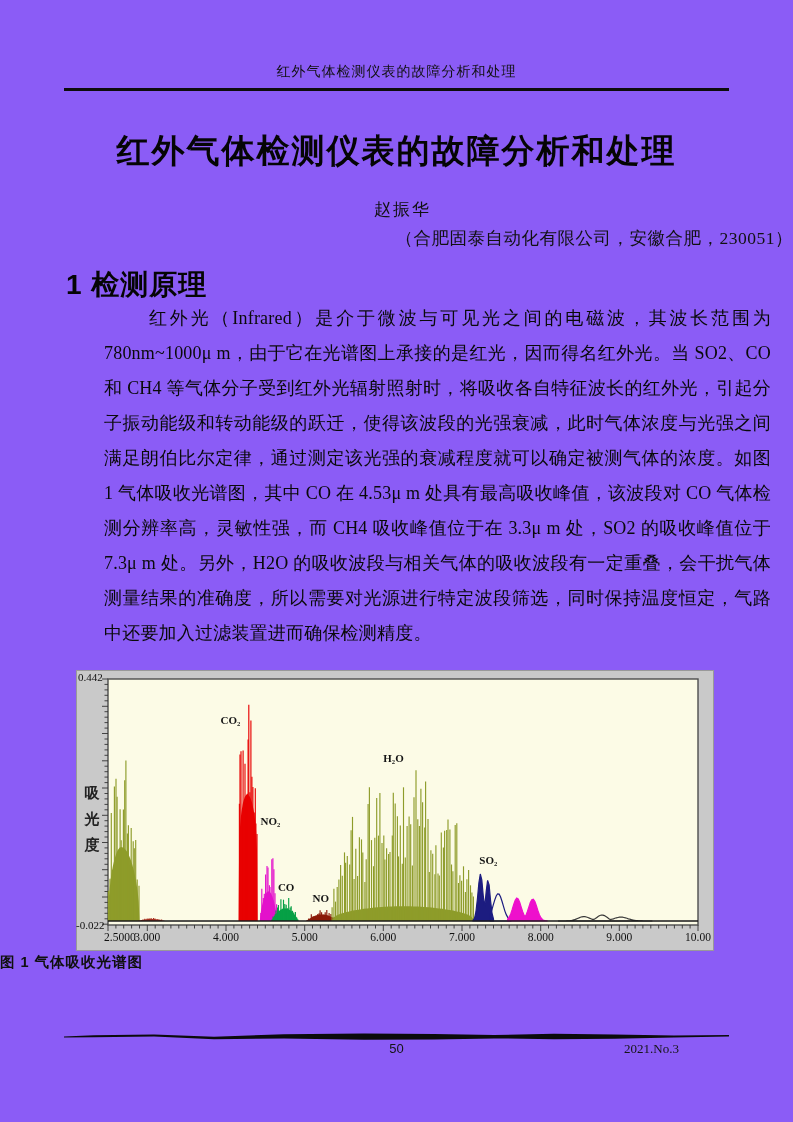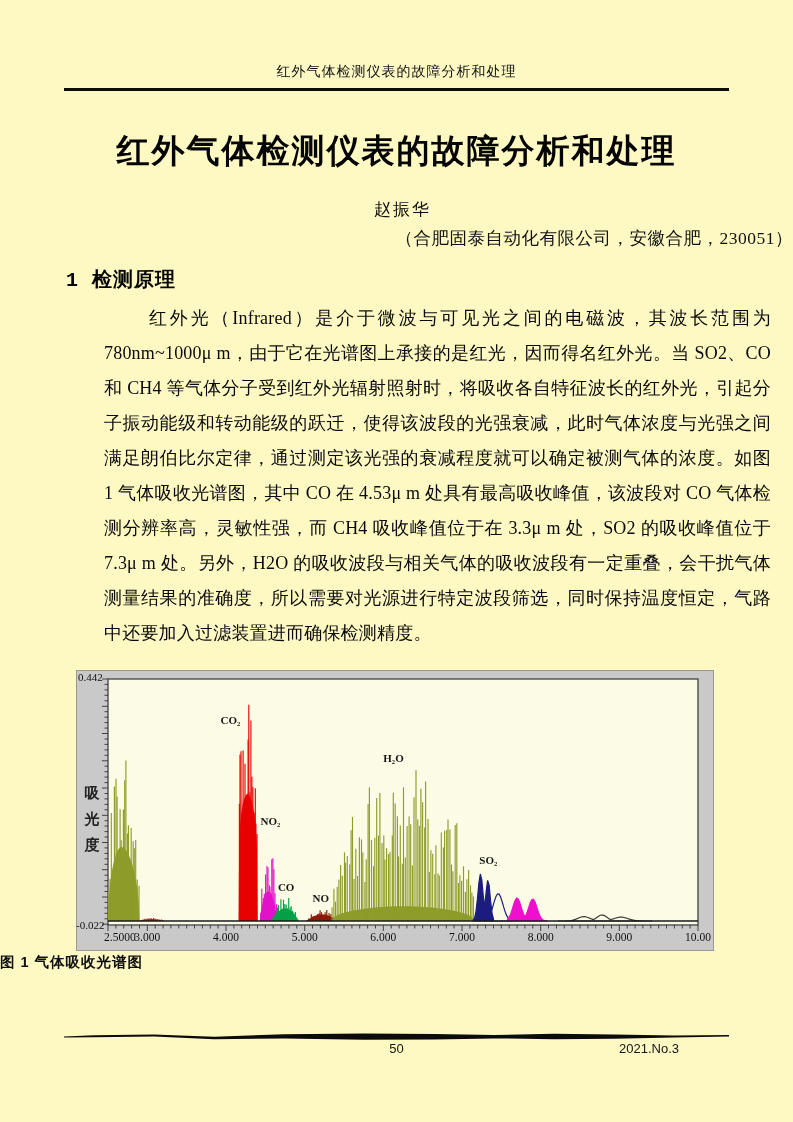--- a/index.html
+++ b/index.html
@@ -1,19 +1,19 @@
 <!DOCTYPE html>
 <html><head>
 <meta charset="utf-8">
 <style>
   * { margin:0; padding:0; box-sizing:border-box; }
   html,body { background:#ffffff; }
   .page {
     position:relative; width:793px; height:1122px; margin:0 auto;
-    background:#fef9c3; overflow:hidden;
+    background:#8b5cf6; overflow:hidden;
     font-family:"Liberation Serif","DejaVu Serif",serif; color:#111;
   }
   .running-head {
     position:absolute; top:63px; left:0; width:100%;
     text-align:center; font-size:14px; letter-spacing:1px; font-weight:500;
   }
   .header-rule {
     position:absolute; top:88px; left:64px; width:665px; height:3px;
     background:#0d0d0d;
   }
@@ -25,22 +25,22 @@
   .author {
     position:absolute; top:198px; left:0; width:100%;
     text-align:center; font-size:17px; letter-spacing:2px;padding-left:12px;
   }
   .affiliation {
     position:absolute; top:226px; left:0; width:100%;
     text-align:right; font-size:17.5px; letter-spacing:0.5px;
   }
   .section-heading {
     position:absolute; top:266px; left:66px;
-    font-size:20px; font-weight:700; letter-spacing:1px;
-    font-family:Liberation Mono, monospace; color:#050505;
+    font-size:28px; font-weight:700; letter-spacing:1px;
+    font-family:Liberation Sans, sans-serif; color:#050505;
   }
   .body-par {
     position:absolute; left:64px; width:667px;
     font-size:18px; line-height:35px; text-align:justify;
     text-indent:2.5em; letter-spacing:0.2px; color:#0a0a0a;
   }
   .par-1 { top:301px;margin-left:40px; }
   .par-2 { top:983px; }
   .figure-box {
     position:absolute; top:670px; left:76px; width:638px; height:281px;
@@ -51,21 +51,21 @@
     text-align:left; font-size:14.5px; font-weight:700; letter-spacing:1px;
     font-family:"Liberation Sans","DejaVu Sans",sans-serif; color:#101010;
   }
   .footer-rule { position:absolute; top:1032px; left:64px; width:665px; height:9px; }
   .page-number {
     position:absolute; top:1041px; left:0; width:100%; text-align:center;
     font-size:13px; font-family:"Liberation Sans","DejaVu Sans",sans-serif; color:#151515;
   }
   .issue-label {
     position:absolute; top:1041px; right:114px;
-    font-size:13px; font-family:Liberation Sans, sans-serif; color:#151515;
+    font-size:13px; font-family:Liberation Serif, serif; color:#151515;
   }
 </style>
 </head>
 <body>
 
 <div class="page">
 
   <div class="running-head">红外气体检测仪表的故障分析和处理</div>
   <div class="header-rule"></div>
 

